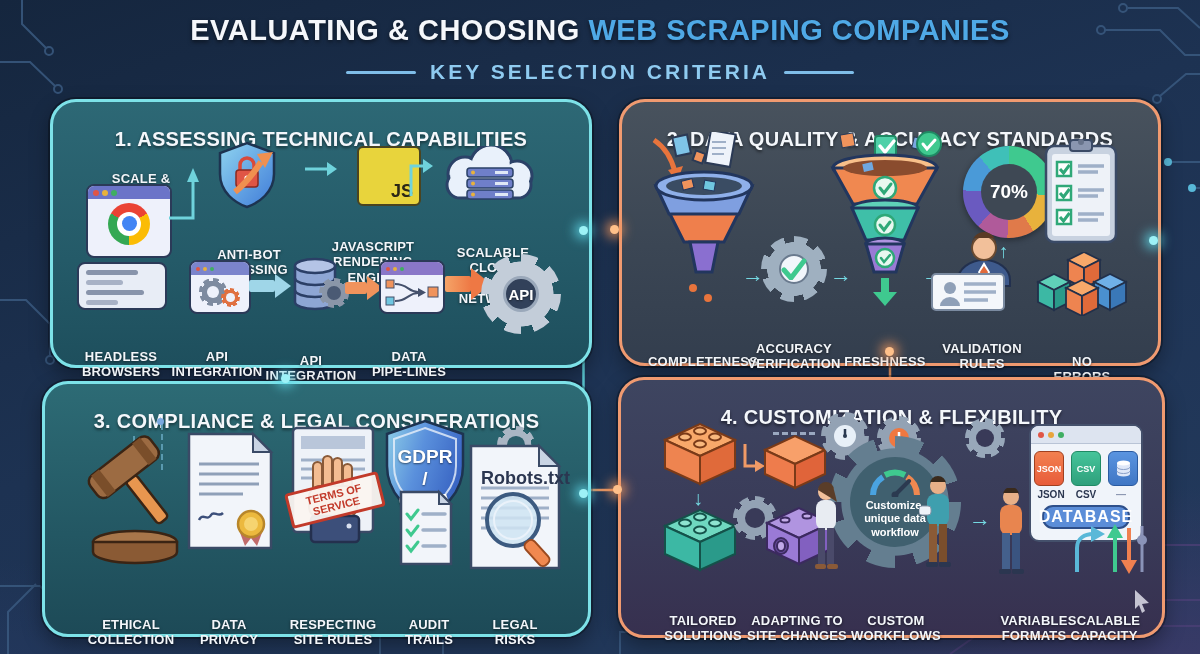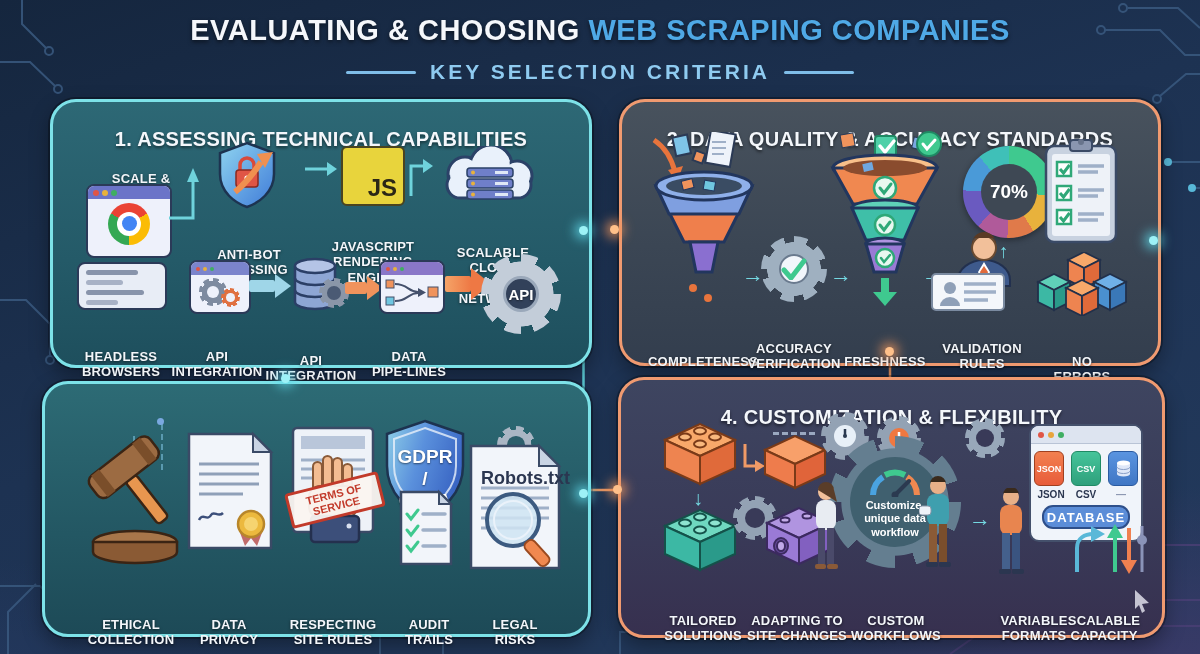--- a/index.html
+++ b/index.html
@@ -68,21 +68,21 @@
   .fatarrow .head{width:0;height:0;border-top:12px solid transparent;border-bottom:12px solid transparent;
     border-left:16px solid var(--ac);}
   .fmt-window{position:absolute;background:#f0f4fa;border:2.5px solid #44506b;border-radius:10px;overflow:hidden;}
   .fmt-bar{height:17px;background:#dde4f0;border-bottom:1.5px solid #b9c4d6;display:flex;align-items:center;gap:4px;padding-left:7px;}
   .tilerow{display:flex;gap:7px;justify-content:center;margin-top:7px;}
   .tile{width:28px;height:33px;border-radius:6px;display:flex;align-items:center;justify-content:center;
     color:#fff;font-weight:800;font-size:9px;}
   .tlabels{display:flex;gap:7px;justify-content:center;margin-top:3px;font-size:10px;font-weight:800;color:#2b3650;}
   .tlabels span{width:28px;text-align:center;}
   .dbbtn{margin:5px auto 0;width:84px;height:20px;background:#5b8dd8;border:2px solid #2e4f8a;border-radius:11px;
-    display:flex;align-items:center;justify-content:center;color:#fff;font-weight:800;font-size:13px;letter-spacing:1px;}
+    display:flex;align-items:center;justify-content:center;color:#fff;font-weight:800;font-size:16px;letter-spacing:1px;}
   .gd{position:absolute;width:9px;height:9px;border-radius:50%;}
   .gd.c{background:#9df2f7;box-shadow:0 0 12px 4px rgba(95,220,235,.85);}
   .gd.o{background:#ffc08a;box-shadow:0 0 12px 4px rgba(242,150,92,.85);}
   .mdot{position:absolute;border-radius:50%;}
   .dash-v{position:absolute;border-left:2px dashed #5a9ab0;}
 </style>
 </head>
 <body>
 
 <div id="page">
@@ -172,21 +172,21 @@
       <path d="M20,52 C30,44 38,34 46,22" stroke="#f09050" stroke-width="6" fill="none"></path>
       <polygon points="42,14 58,12 50,28" fill="#f09050"></polygon>
     </svg>
     <div class="lbl" style="left:196px;top:112px">ANTI-BOT
 BYPASSING</div>
 
     <svg class="abs" style="left:250px;top:58px;width:36px;height:18px" fill="none">
       <path d="M2,9 H24" stroke="#6fd3dc" stroke-width="3"></path>
         <polygon points="24,2 34,9 24,16" fill="#6fd3dc"></polygon>
     </svg>
-    <div class="jsbox" style="left:288px;top:44px;width:54px;height:54px;font-size:24px">
+    <div class="jsbox" style="left:304px;top:44px;width:54px;height:54px;font-size:18px">
         <span>JS</span>
       </div>
     <div class="lbl" style="left:320px;top:104px">JAVASCRIPT
 RENDERING
 ENGINE</div>
 
     <svg class="abs" style="left:352px;top:52px;width:30px;height:46px" fill="none">
       <path d="M6,42 V12 H18" stroke="#6fd3dc" stroke-width="3"></path>
         <polygon points="18,5 28,12 18,19" fill="#6fd3dc"></polygon>
     </svg>
@@ -428,20 +428,21 @@
             <polygon points="32,36 48,28 64,36 48,44" fill="#f8a86a"></polygon>
             <polygon points="32,36 48,44 48,64 32,56" fill="#ee8450"></polygon>
             <polygon points="48,44 64,36 64,56 48,64" fill="#e06a3a"></polygon>
           </g>
       </g>
     </svg>
     <div class="lbl" style="left:460px;top:219px">NO ERRORS</div>
   </section>
 
   <section class="panel" id="p3">
+    <h2 class="ptitle">3. COMPLIANCE &amp; LEGAL CONSIDERATIONS</h2>
 
     <div class="dash-v" style="left:88px;top:52px;height:30px"></div>
     <div class="dash-v" style="left:116px;top:40px;height:46px"></div>
     <div class="mdot" style="left:84px;top:86px;width:7px;height:7px;background:#f09a5c"></div>
     <div class="mdot" style="left:112px;top:34px;width:7px;height:7px;background:#7aa8e0"></div>
 
     <svg class="abs" style="left:28px;top:42px;width:118px;height:150px" viewBox="0 0 118 150">
       <g transform="rotate(-38 55 45)">
         <rect x="46" y="52" width="13" height="54" rx="4" fill="#e8964f" stroke="#3a2414" stroke-width="2.5"></rect>
         <rect x="16" y="26" width="76" height="27" rx="8" fill="#9c6b42" stroke="#3a2414" stroke-width="2.5"></rect>

